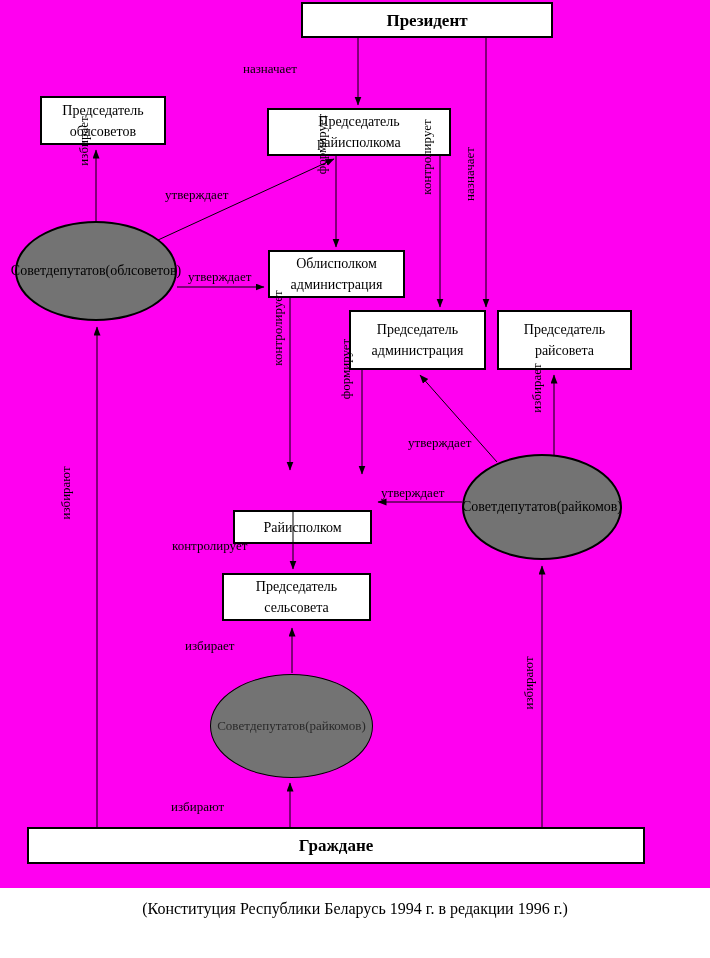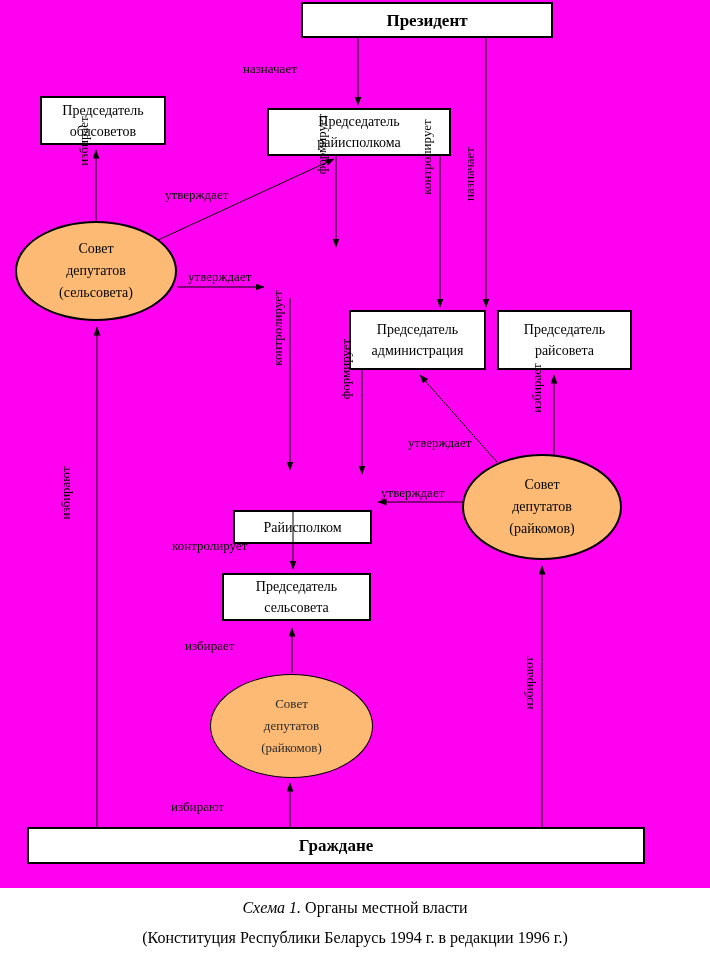--- a/index.html
+++ b/index.html
@@ -1,20 +1,20 @@
 <!DOCTYPE html>
 <html><head>
 <meta charset="utf-8">
 <style>
   html,body{margin:0;padding:0;background:#ffffff;}
   #stage{position:relative;width:710px;height:958px;font-family:"Liberation Serif",serif;overflow:hidden;background:#fff;}
   #diagram{position:absolute;left:0;top:0;width:710px;height:888px;background:#FF00F0;}
   .node{position:absolute;background:#ffffff;border:2px solid #000;display:flex;flex-direction:column;align-items:center;justify-content:center;text-align:center;font-size:14px;color:#000;line-height:21px;box-sizing:border-box;}
   .node.title{font-weight:bold;font-size:17px;}
-  .ellipse{position:absolute;background:#fdba74;border:2px solid #000;border-radius:50%;display:flex;flex-direction:column;align-items:center;justify-content:center;text-align:center;font-size:14px;line-height:22px;color:#000;box-sizing:border-box;}
+  .ellipse{position:absolute;background:#737373;border:2px solid #000;border-radius:50%;display:flex;align-items:center;justify-content:center;text-align:center;font-size:14px;line-height:22px;color:#000;box-sizing:border-box;}
   .ellipse.thin{border-width:1px;color:#2a2a2a;font-size:13px;}
   .lbl{position:absolute;font-size:13px;color:#000;white-space:nowrap;line-height:14px;}
   .vlbl{position:absolute;font-size:13px;color:#000;white-space:nowrap;line-height:16px;height:16px;text-align:center;transform:rotate(-90deg);}
   svg.wires{position:absolute;left:0;top:0;pointer-events:none;}
   #caption{position:absolute;left:0;top:888px;width:710px;text-align:center;background:#ffffff;font-size:16px;color:#000;}
   #caption .l1{margin-top:11px;}
   #caption .l2{margin-top:12px;}
   .it{font-style:italic;}
 </style>
 </head>
@@ -30,20 +30,24 @@
     <div class="node" style="left:40px;top:96px;width:126px;height:49px;">
       <span>Председатель</span>
       <span>облсоветов</span>
     </div>
 
     <div class="node" style="left:267px;top:108px;width:184px;height:48px;">
       <span>Председатель</span>
       <span>райисполкома</span>
     </div>
 
+    <div class="node" style="left:268px;top:250px;width:137px;height:48px;">
+      <span>Облисполком</span>
+      <span>администрация</span>
+    </div>
 
     <div class="node" style="left:349px;top:310px;width:137px;height:60px;">
       <span>Председатель</span>
       <span>администрация</span>
     </div>
 
     <div class="node" style="left:497px;top:310px;width:135px;height:60px;">
       <span>Председатель</span>
       <span>райсовета</span>
     </div>
@@ -57,21 +61,21 @@
       <span>сельсовета</span>
     </div>
 
     <div class="node title" style="left:27px;top:827px;width:618px;height:37px;">
       <span>Граждане</span>
     </div>
 
     <div class="ellipse" style="left:15px;top:221px;width:162px;height:100px;">
       <span>Совет</span>
       <span>депутатов</span>
-      <span>(сельсовета)</span>
+      <span>(облсоветов)</span>
     </div>
 
     <div class="ellipse" style="left:462px;top:454px;width:160px;height:106px;">
       <span>Совет</span>
       <span>депутатов</span>
       <span>(райкомов)</span>
     </div>
 
     <div class="ellipse thin" style="left:210px;top:674px;width:163px;height:104px;">
       <span>Совет</span>
@@ -120,18 +124,15 @@
     <div class="vlbl" style="left:379px;top:149px;width:96px;">контролирует</div>
     <div class="vlbl" style="left:434px;top:166px;width:72px;">назначает</div>
     <div class="vlbl" style="left:234px;top:320px;width:88px;">контролирует</div>
     <div class="vlbl" style="left:308px;top:361px;width:76px;">формирует</div>
     <div class="vlbl" style="left:503px;top:380px;width:68px;">избирает</div>
     <div class="vlbl" style="left:29px;top:485px;width:74px;">избирают</div>
     <div class="vlbl" style="left:494px;top:675px;width:70px;">избирают</div>
   </div>
 
   <div id="caption">
-    <div class="l1">
-      <span class="it">Схема 1.</span><span> Органы местной власти</span>
-    </div>
     <div class="l2">(Конституция Республики Беларусь 1994 г. в редакции 1996 г.)</div>
   </div>
 </div>
 
 </body></html>

